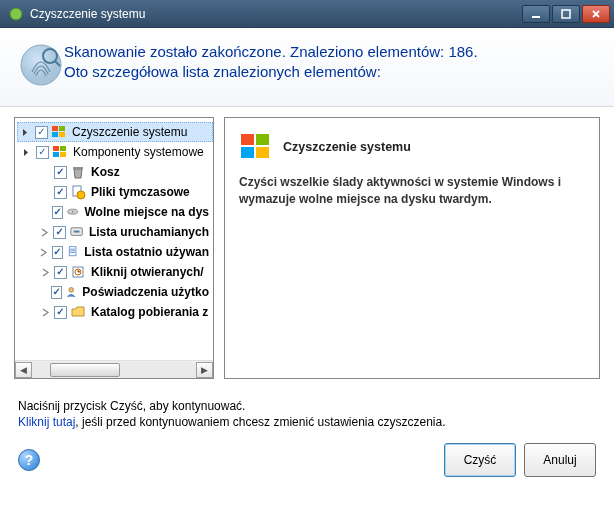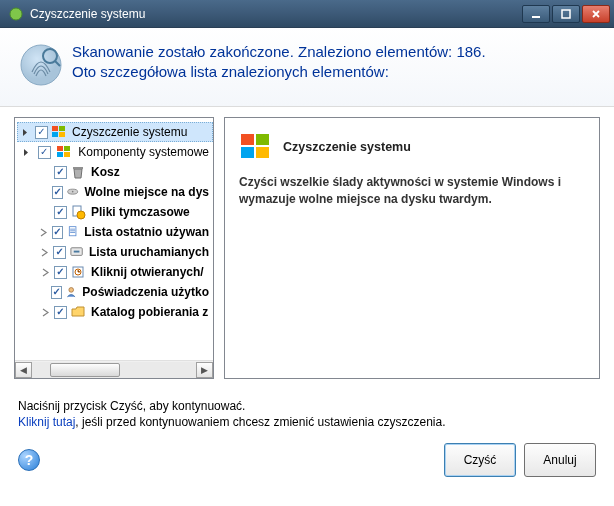--- a/index.html
+++ b/index.html
@@ -17,21 +17,21 @@
 .win-btn {
   width: 28px; height: 18px; border: 1px solid #1f3850; border-radius: 2px;
   background: linear-gradient(to bottom, #5d7f9f, #3a5a78);
   display: flex; align-items: center; justify-content: center; color: #fff;
 }
 .win-btn.close { background: linear-gradient(to bottom, #e77f6f, #c8402a); border-color: #8c2a18; }
 .win-btn svg { width: 10px; height: 10px; }
 
 .header-pane {
   padding: 14px 18px 18px 18px;
-  display: flex; align-items: flex-start; gap: 8px;
+  display: flex; align-items: flex-start; gap: 0;
   border-bottom: 1px solid #dcdcdc;
   background: linear-gradient(to bottom, #ffffff, #f4f7fb);
 }
 .header-icon { width: 46px; height: 46px; flex-shrink: 0; }
 .header-text { color: #003399; font-size: 15px; line-height: 1.35; }
 
 .content { display: flex; gap: 10px; padding: 10px 14px 8px 14px; height: 280px; }
 .tree-pane, .detail-pane {
   border: 1px solid #828790; background: #fff; height: 100%; overflow: hidden;
 }
@@ -49,21 +49,21 @@
 
 .tree { font-size: 12px; padding: 4px 0 4px 2px; white-space: nowrap; }
 .tree-row { display: flex; align-items: center; height: 20px; padding: 0 2px; gap: 3px; }
 .tree-row.selected { background: #cfe6fc; border: 1px dotted #7aaed6; height:20px; }
 .expander { width: 12px; height: 12px; display:flex; align-items:center; justify-content:center; color:#5a5a5a; }
 .expander svg { width:9px; height:9px; }
 .checkbox { width: 13px; height: 13px; border: 1px solid #7a9ab8; background:#fff; display:flex;align-items:center;justify-content:center; }
 .checkbox.checked::after { content:"✓"; font-size:10px; color:#2a5aa0; line-height:1; }
 .node-icon { width:16px; height:16px; display:flex; align-items:center; justify-content:center; }
 .node-label { padding: 0 2px; }
-.indent-1 { padding-left: 4px; justify-content: space-between; }
+.indent-1 { padding-left: 4px; }
 .indent-2 { padding-left: 22px; font-weight: bold; }
 
 .detail-header { display:flex; align-items:center; gap:10px; margin-bottom:10px;}
 .detail-header .node-icon { width:34px; height:34px; }
 .detail-title { font-weight: bold; font-size: 12.5px; }
 .detail-body { line-height: 1.4; color:#333;font-weight:bold; }
 
 .footer { padding: 12px 18px 14px 18px; font-size: 12px; }
 .footer-line1 { margin-bottom: 2px; }
 .footer-link { color: #0a3fbf; cursor: pointer; }
@@ -181,66 +181,66 @@
                   <rect x="3" y="3" width="10" height="2" fill="#909090"></rect>
                 </svg>
               </span>
               <span class="node-label">Kosz</span>
             </div>
             <div class="tree-row indent-2">
               <span class="expander"></span>
               <span class="checkbox checked"></span>
               <span class="node-icon">
                 <svg viewBox="0 0 16 16">
+                  <rect x="3" y="2" width="8" height="10" fill="#fff" stroke="#6a8ab0"></rect>
+                  <circle cx="11" cy="11" r="4" fill="#ffb900" stroke="#c08000"></circle>
+                </svg>
+              </span>
+              <span class="node-label">Pliki tymczasowe</span>
+            </div>
+            <div class="tree-row indent-2">
+              <span class="expander"></span>
+              <span class="checkbox checked"></span>
+              <span class="node-icon">
+                <svg viewBox="0 0 16 16">
                   <ellipse cx="8" cy="8" rx="6" ry="3" fill="#d0d0d0" stroke="#808080"></ellipse>
                   <circle cx="8" cy="8" r="1" fill="#808080"></circle>
                 </svg>
               </span>
               <span class="node-label">Wolne miejsce na dys</span>
-            </div>
-            <div class="tree-row indent-2">
-              <span class="expander"></span>
-              <span class="checkbox checked"></span>
-              <span class="node-icon">
-                <svg viewBox="0 0 16 16">
-                  <rect x="3" y="2" width="8" height="10" fill="#fff" stroke="#6a8ab0"></rect>
-                  <circle cx="11" cy="11" r="4" fill="#ffb900" stroke="#c08000"></circle>
-                </svg>
-              </span>
-              <span class="node-label">Pliki tymczasowe</span>
             </div>
             <div class="tree-row indent-2">
               <span class="expander">
                 <svg viewBox="0 0 9 9">
                   <path d="M2 1 L7 4.5 L2 8" fill="none" stroke="#808080" stroke-width="1.2"></path>
                 </svg>
               </span>
               <span class="checkbox checked"></span>
               <span class="node-icon">
                 <svg viewBox="0 0 16 16">
-                  <rect x="4" y="2" width="8" height="11" fill="#fff" stroke="#5a8ad0"></rect>
-                  <path d="M5 5h6M5 7h6M5 9h6" stroke="#5a8ad0"></path>
-                </svg>
-              </span>
-              <span class="node-label">Lista ostatnio używan</span>
+                  <rect x="2" y="4" width="12" height="8" rx="1" fill="#e8e8e8" stroke="#808080"></rect>
+                  <path d="M5 8h6" stroke="#4a7aa0" stroke-width="2"></path>
+                </svg>
+              </span>
+              <span class="node-label">Lista uruchamianych</span>
             </div>
             <div class="tree-row indent-2">
               <span class="expander">
                 <svg viewBox="0 0 9 9">
                   <path d="M2 1 L7 4.5 L2 8" fill="none" stroke="#808080" stroke-width="1.2"></path>
                 </svg>
               </span>
               <span class="checkbox checked"></span>
               <span class="node-icon">
                 <svg viewBox="0 0 16 16">
-                  <rect x="2" y="4" width="12" height="8" rx="1" fill="#e8e8e8" stroke="#808080"></rect>
-                  <path d="M5 8h6" stroke="#4a7aa0" stroke-width="2"></path>
-                </svg>
-              </span>
-              <span class="node-label">Lista uruchamianych</span>
+                  <rect x="4" y="2" width="8" height="11" fill="#fff" stroke="#5a8ad0"></rect>
+                  <path d="M5 5h6M5 7h6M5 9h6" stroke="#5a8ad0"></path>
+                </svg>
+              </span>
+              <span class="node-label">Lista ostatnio używan</span>
             </div>
             <div class="tree-row indent-2">
               <span class="expander">
                 <svg viewBox="0 0 9 9">
                   <path d="M2 1 L7 4.5 L2 8" fill="none" stroke="#808080" stroke-width="1.2"></path>
                 </svg>
               </span>
               <span class="checkbox checked"></span>
               <span class="node-icon">
                 <svg viewBox="0 0 16 16">

